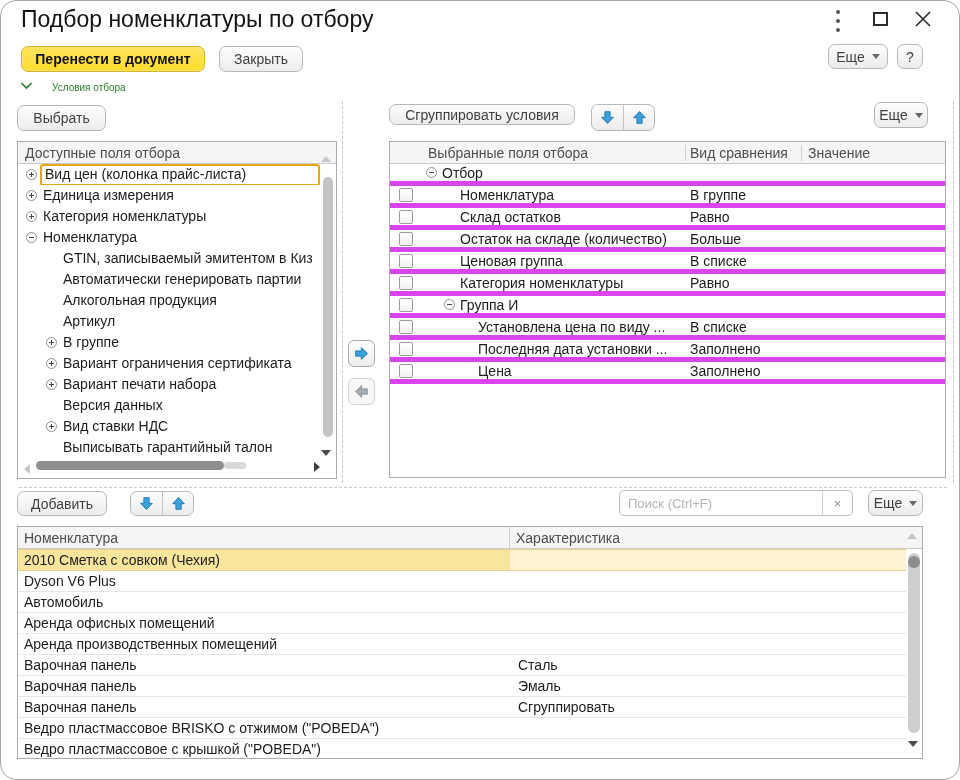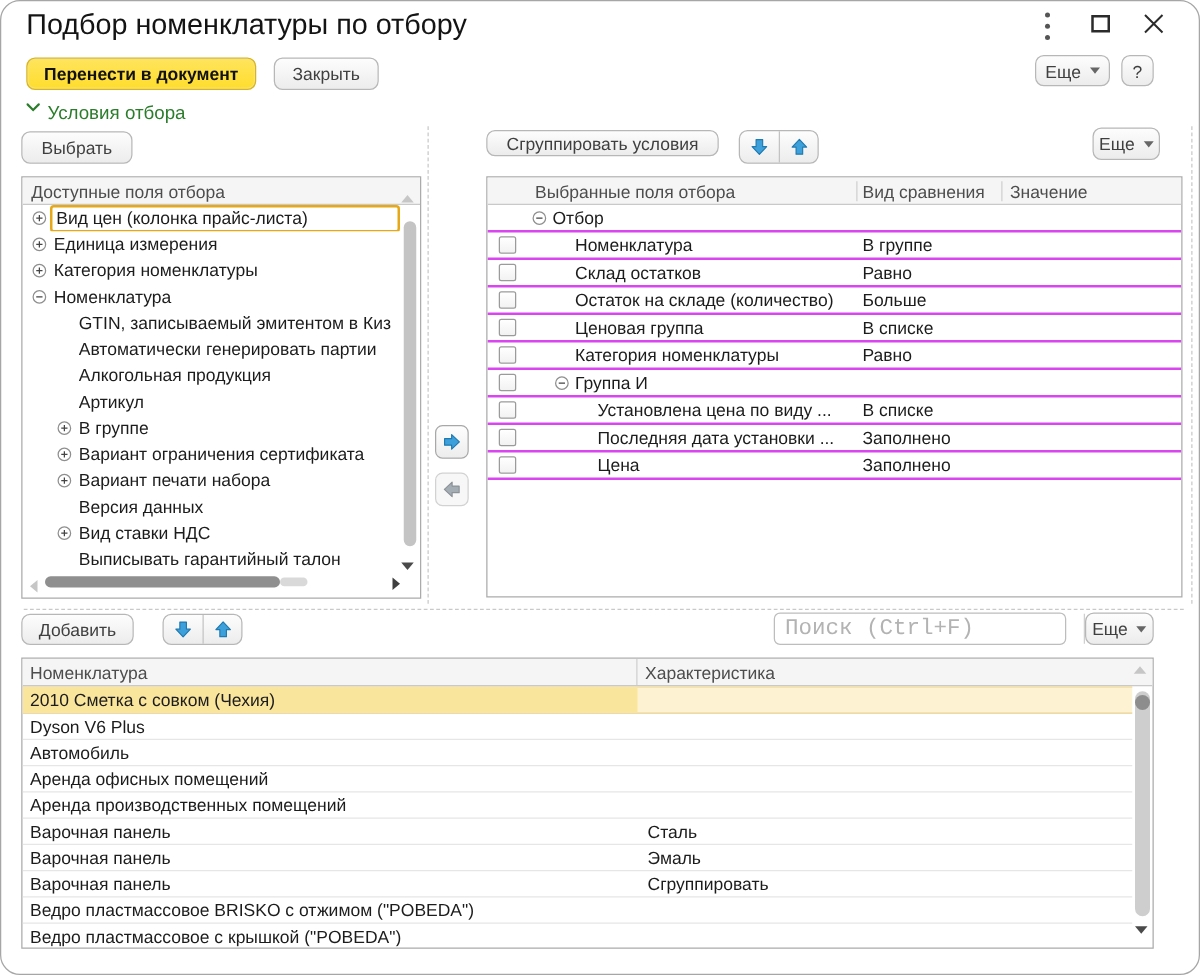--- a/index.html
+++ b/index.html
@@ -46,22 +46,22 @@
          align-items:center;justify-content:space-between;cursor:pointer}
   #kebab i{width:4px;height:4px;border-radius:50%;background:#555}
   #maxbtn{position:absolute;left:872px;top:11px;width:15px;height:14px;border:2px solid #2b2b2b;cursor:pointer}
   #closebtn{position:absolute;left:912px;top:8px;width:20px;height:20px;cursor:pointer}
 
   #btn-transfer{left:20px;top:45px;width:184px;height:26px}
   #btn-close{left:218px;top:45px;width:84px;height:26px}
   #btn-more-top{left:827px;top:43px;width:60px;height:25px}
   #btn-help{left:896px;top:43px;width:26px;height:25px}
 
-  #toggle{position:absolute;left:20px;top:81px;display:flex;align-items:flex-start;gap:6px;
-          color:var(--green);font-size:15px;cursor:pointer}
+  #toggle{position:absolute;left:20px;top:81px;display:flex;align-items:flex-start;gap:20px;
+          color:var(--green);font-size:10px;cursor:pointer}
 
   
   #btn-select{left:16px;top:104px;width:89px;height:26px}
   #tree-panel{position:absolute;left:16px;top:140px;width:320px;height:338px;border:1px solid var(--border);background:#fff;overflow:hidden}
   #tree-head{height:22px;background:var(--hdr-bg);border-bottom:1px solid #c9c9c9;display:flex;align-items:center;
              padding-left:7px;font-size:14px;color:var(--hdr-text)}
   #tree-list{position:absolute;left:0;top:22px;right:16px;bottom:16px;overflow:hidden}
   .titem{display:flex;align-items:center;height:21px;gap:6px;white-space:nowrap;overflow:hidden;
          font-size:14px;color:var(--txt);cursor:pointer}
   .titem.lv1{padding-left:8px}
@@ -88,35 +88,35 @@
   #cond-pair{left:590px;top:103px;width:64px;height:27px}
   #btn-more-cond{left:873px;top:101px;width:54px;height:26px}
   #cond-panel{position:absolute;left:388px;top:140px;width:557px;height:337px;border:1px solid var(--border);background:#fff;overflow:hidden}
   .chead{display:flex;align-items:center;height:22px;background:var(--hdr-bg);border-bottom:1px solid #c9c9c9;
          font-size:14px;color:var(--hdr-text)}
   .chead span{display:flex;align-items:center}
   .ch-check{flex:0 0 32px;border-right:1px solid #cfcfcf}
   .ch-field{flex:0 0 264px;padding-left:6px;border-right:1px solid #cfcfcf}
   .ch-comp{flex:0 0 116px;padding-left:4px;border-right:1px solid #cfcfcf}
   .ch-val{flex:1;padding-left:6px}
-  .crow{display:flex;height:22px;align-items:center;border-bottom:2px solid #d946ef;font-size:14px;color:var(--txt);cursor:pointer}
+  .crow{display:flex;height:22px;align-items:center;border-bottom:5px solid #d946ef;font-size:14px;color:var(--txt);cursor:pointer}
   .ccheck{flex:0 0 32px;display:flex;justify-content:center;align-items:center}
   .cfield{flex:0 0 264px;display:flex;align-items:center;gap:5px;overflow:hidden;white-space:nowrap}
   .cfield.lv1{padding-left:4px}
   .cfield.lv2{padding-left:22px}
   .cfield.lv3{padding-left:40px}
   .ccomp{flex:0 0 116px;padding-left:4px;white-space:nowrap;overflow:hidden}
   .cval{flex:1;padding-left:6px}
 
   
   #btn-add{left:16px;top:490px;width:90px;height:25px}
   #res-pair{left:129px;top:490px;width:64px;height:25px}
   #search{position:absolute;left:618px;top:489px;width:234px;height:26px;border:1px solid #bdbdbd;border-radius:5px;
           background:#fff;display:flex;align-items:stretch}
-  #search input{flex:1;border:none;outline:none;padding:0 8px;font-size:18px;font-family:Liberation Mono, monospace;color:#0f766e;background:transparent}
+  #search input{flex:1;border:none;outline:none;padding:0 8px;font-size:13px;font-family:Liberation Sans, sans-serif;color:#0f766e;background:transparent}
   #search input::placeholder{color:#b3b3b3}
   #search .clear{flex:0 0 30px;border-left:1px solid #cfcfcf;display:flex;align-items:center;justify-content:center;
           color:#8a8a8a;font-size:13px;cursor:pointer}
   #btn-more-res{left:867px;top:489px;width:55px;height:26px}
 
   #res-panel{position:absolute;left:16px;top:525px;width:906px;height:233px;border:1px solid var(--border);background:#fff;overflow:hidden}
   .rhead{display:flex;align-items:stretch;height:22px;background:var(--hdr-bg);border-bottom:1px solid #c9c9c9;
          font-size:14px;color:var(--hdr-text)}
   .rhead span{display:flex;align-items:center}
   .rh-name{flex:0 0 492px;padding-left:6px;border-right:1px solid #cfcfcf}

